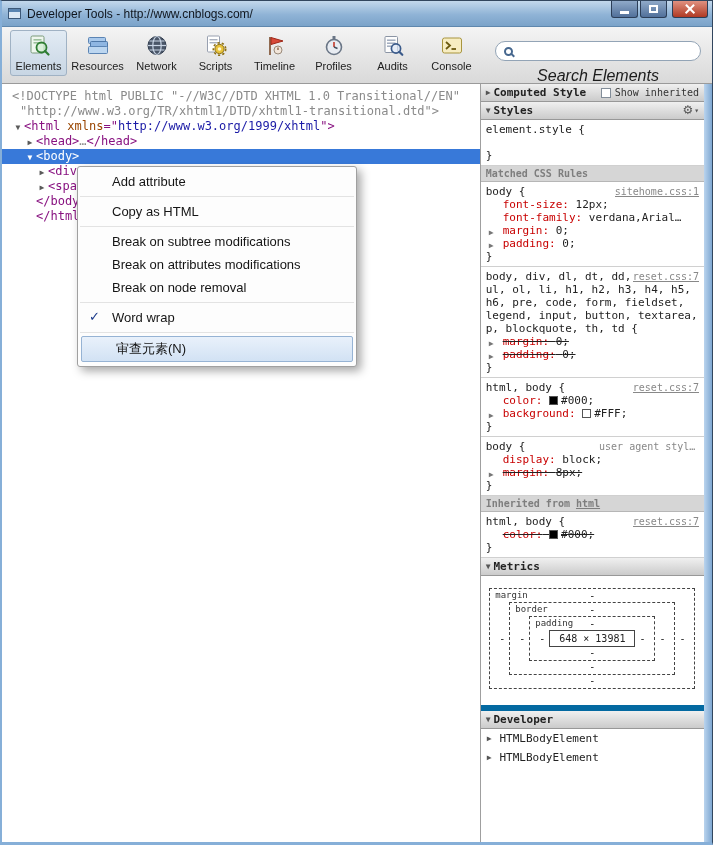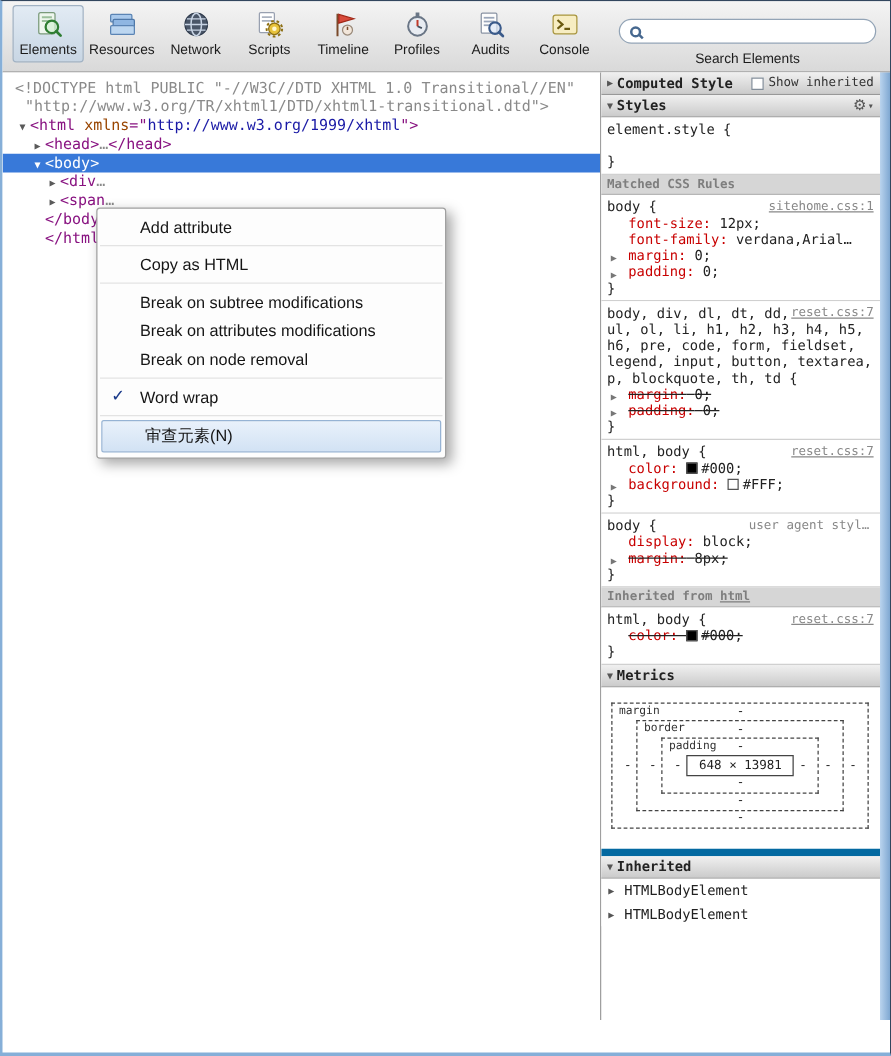--- a/index.html
+++ b/index.html
@@ -25,21 +25,21 @@
   .tabs { display:flex; gap:2px; }
   .tab { width:57px; display:flex; flex-direction:column; align-items:center; padding:2px 0 3px; border:1px solid transparent; border-radius:3px; cursor:pointer; }
   .tab.active { background:linear-gradient(#e2ebf4,#c8d6e4); border-color:#a0b2c4; }
   .tab svg { display:block; }
   .tablabel { font-size:11px; color:#1c1c1c; margin-top:1px; white-space:nowrap; }
   .searchwrap { margin-left:auto; width:212px; display:flex; flex-direction:column; align-items:center; padding-top:11px; }
   .searchbox { width:206px; height:20px; border:1px solid #93a4b6; border-radius:11px; background:#fff; display:flex; align-items:center; padding:0 8px; }
   .mag { width:9px; height:9px; border:2px solid #47688f; border-radius:50%; position:relative; margin-right:6px; flex:none; }
   .mag::after { content:""; position:absolute; width:5px; height:2px; background:#47688f; transform:rotate(45deg); right:-4px; bottom:-2px; }
   .sinput { border:none; outline:none; flex:1; font-size:12px; font-family:"Liberation Sans",sans-serif; background:transparent; }
-  .searchlabel { font-size:11px; color:#1c1c1c; margin-top:6px; }
+  .searchlabel { font-size:16px; color:#1c1c1c; margin-top:6px;font-style:italic; }
 
   
   .main { display:flex; height:758px; }
   .treepane { width:479px; background:#fff; font:12px/15px "DejaVu Sans Mono",monospace; padding-top:5px; overflow:hidden; position:relative; }
   .stylespane { width:225px; border-left:1px solid #9f9f9f; background:#fff; font:11px/13px "DejaVu Sans Mono",monospace; overflow:hidden; }
   .bluestrip { width:8px; background:linear-gradient(90deg,#bad4ee,#7fa8d2); }
 
   
   .trow { display:flex; align-items:center; height:15px; white-space:pre; cursor:default; }
   .gutter { width:12px; flex:none; text-align:center; }
@@ -97,20 +97,35 @@
   .mdash { width:14px; text-align:center; flex:none; }
   .mcontent { border:1px solid #444; padding:2px 9px; white-space:nowrap; }
 
   .proprow { background:#fff; padding:3px 6px; display:flex; align-items:center; gap:5px; color:#222; cursor:pointer; }
 </style>
 </head>
 <body>
 
 <div class="window">
 
+  <div class="titlebar">
+    <span class="winicon"></span>
+    <span class="wtitle">Developer Tools - http://www.cnblogs.com/</span>
+    <div class="wcontrols">
+      <div class="wc">
+          <span class="g-min"></span>
+        </div>
+      <div class="wc">
+          <span class="g-max"></span>
+        </div>
+      <div class="wc close">
+          <span class="g-x"></span>
+        </div>
+    </div>
+  </div>
 
   <div class="toolbar">
     <div class="tabs">
       <div class="tab active">
         <span>
             <svg width="26" height="26" viewBox="0 0 26 26">
               <rect x="5" y="3" width="13" height="17" rx="1.5" fill="#eef6ee" stroke="#7a9a7a"></rect>
               <rect x="7.5" y="6" width="8" height="1.6" fill="#9cc09c"></rect>
               <rect x="7.5" y="9" width="8" height="1.6" fill="#9cc09c"></rect>
               <circle cx="15.5" cy="14.5" r="5" fill="rgba(210,240,210,.7)" stroke="#2e7d32" stroke-width="1.8"></circle>
@@ -333,21 +348,21 @@
               <div class="mtb">-</div>
             </div>
             <span class="mdash">-</span>
           </div>
           <div class="mtb">-</div>
         </div>
       </div>
 
       <div class="shead">
         <span class="sarrow">▼</span>
-        <span>Inherited</span>
+        <span>Developer</span>
       </div>
       <div class="proprow">
           <span class="sarrow">▶</span>
           <span>HTMLBodyElement</span>
         </div>
       <div class="proprow">
           <span class="sarrow">▶</span>
           <span>HTMLBodyElement</span>
         </div>
 

